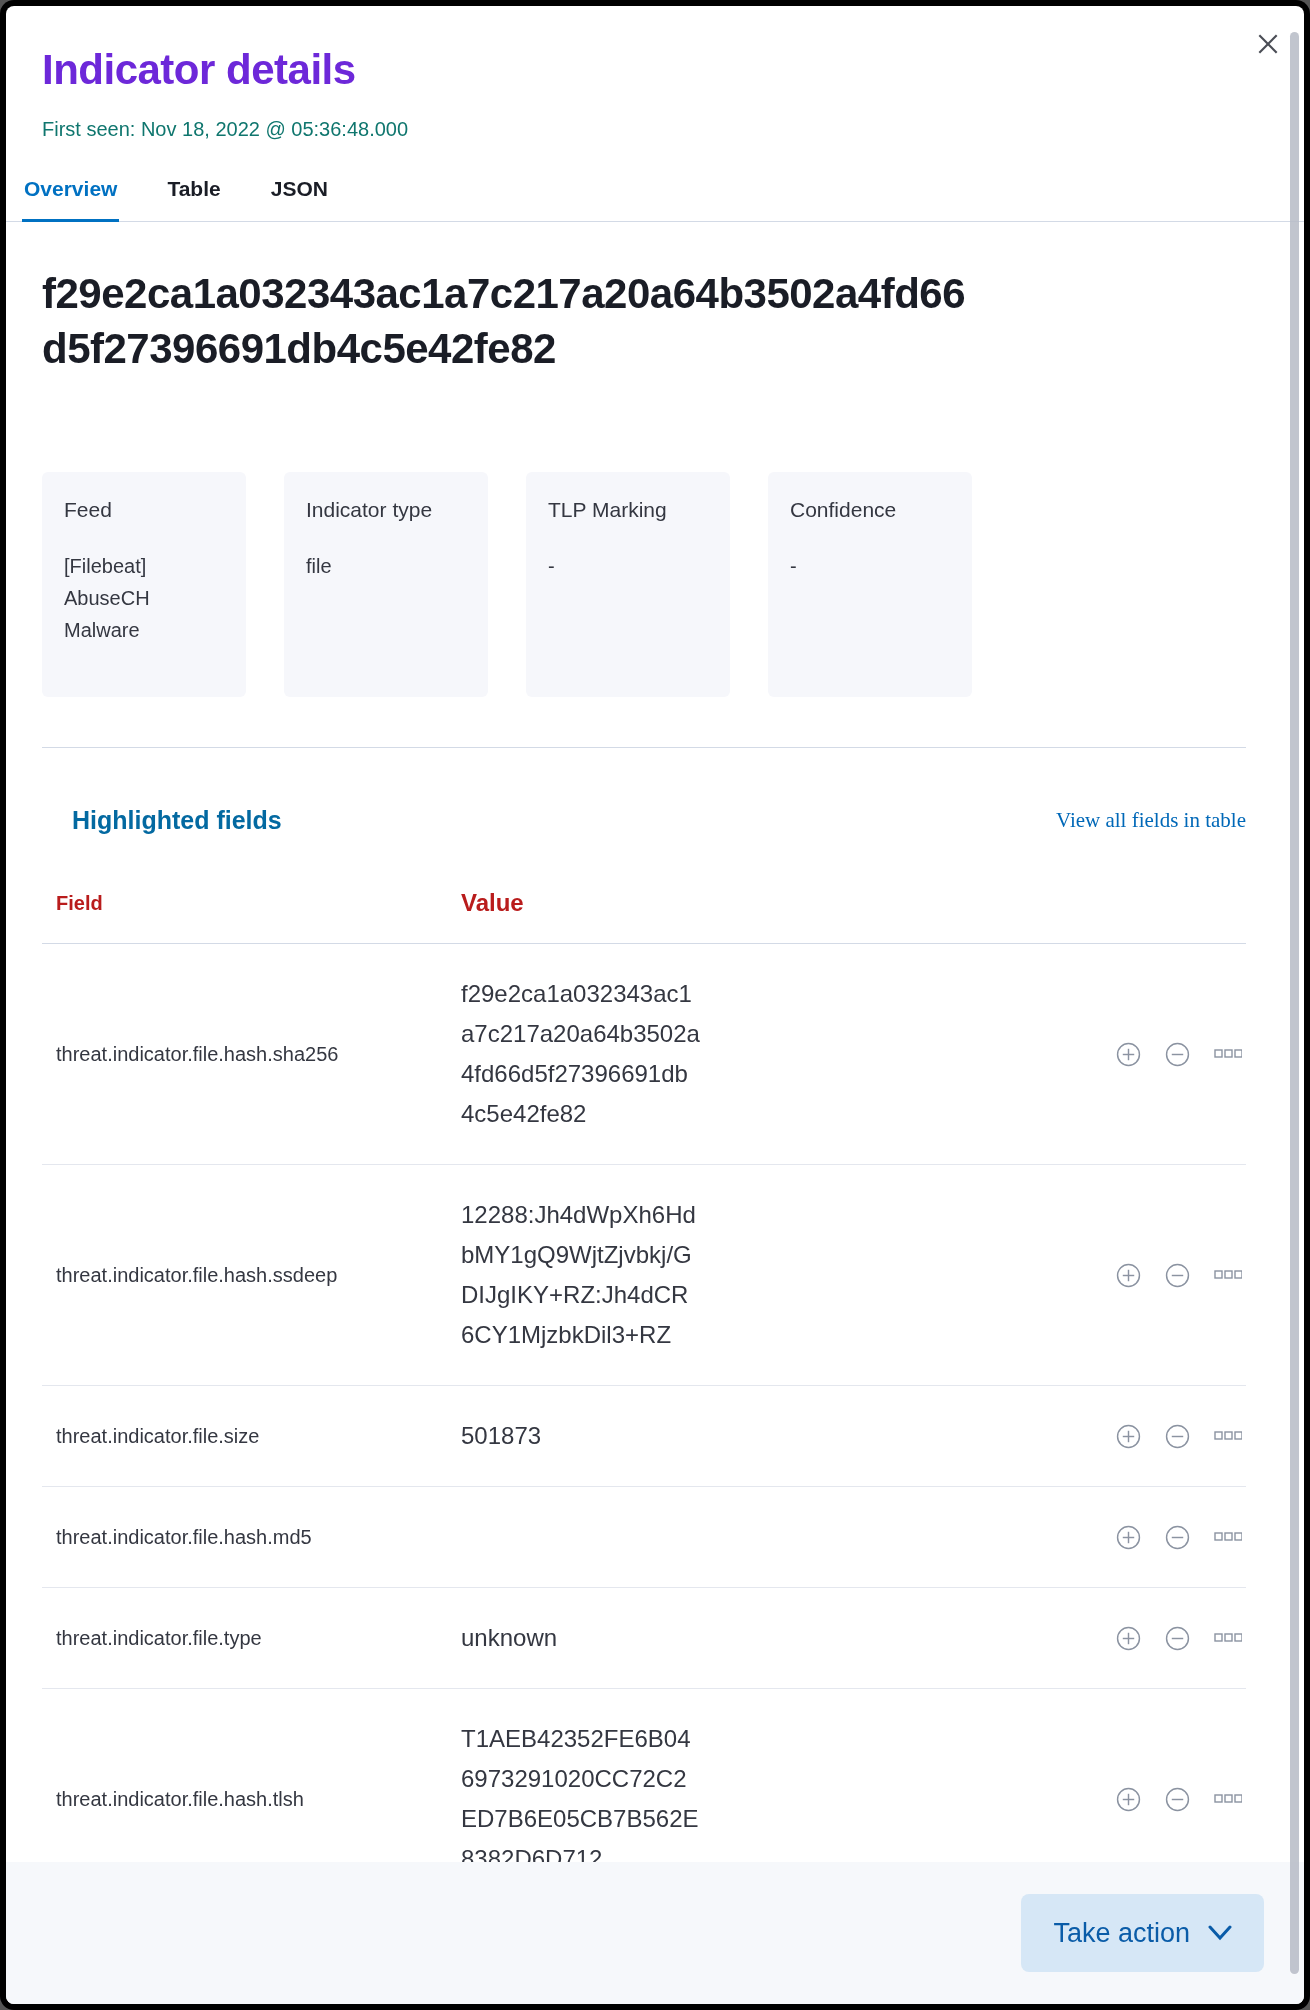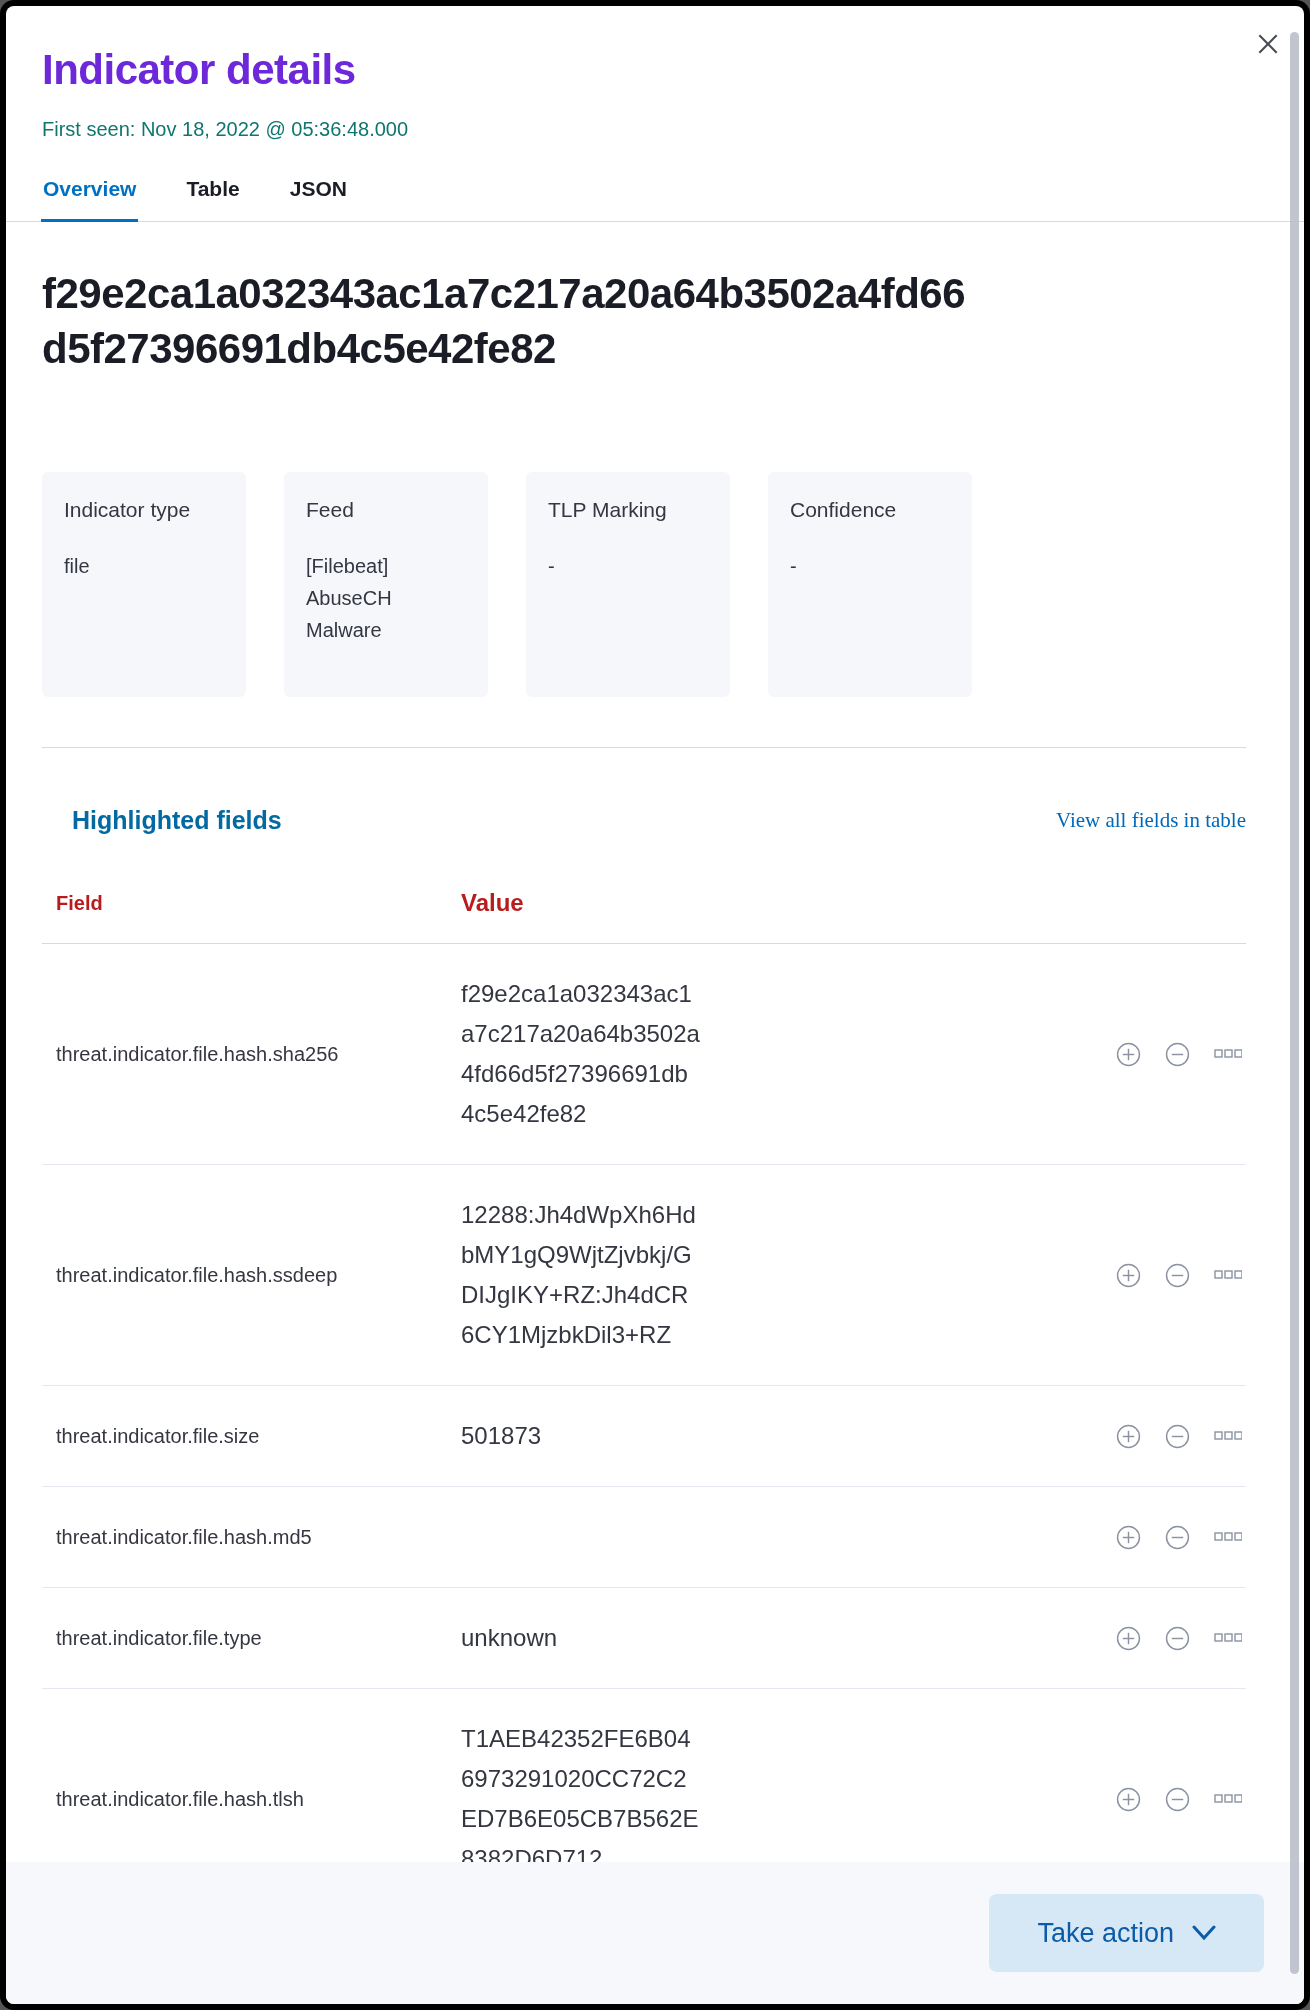--- a/index.html
+++ b/index.html
@@ -24,21 +24,21 @@
   .close-btn svg{ stroke:#4a4d55; }
 
   .header{ padding:38px 36px 0 36px; }
   .page-title{
     font-size:42px; line-height:52px; font-weight:700; color:#6d28d9;
     letter-spacing:-0.5px;
   }
   .first-seen{ margin-top:22px; font-size:20px; color:#0f766e; }
 
   .tabs{
-    display:flex; gap:46px; margin-top:30px; padding:0 35px;
+    display:flex; gap:46px; margin-top:30px; padding:0 16px;
     border-bottom:1px solid #d3dae6;
   }
   .tab{
     font-size:21px; font-weight:700; color:#1a1d26; padding:6px 2px 18px 2px;
     border-bottom:3px solid transparent; margin-bottom:-1px; cursor:pointer;
     background:none; border-top:none; border-left:none; border-right:none;
     font-family:inherit;
   }
   .tab.active{ color:var(--accent,#0071c2); border-bottom-color:var(--accent,#0071c2); }
 
@@ -90,21 +90,21 @@
   .row-actions{ margin-left:auto; display:flex; align-items:center; gap:24px; padding-right:4px; }
   .icon-btn{ background:none; border:none; cursor:pointer; display:flex; align-items:center; padding:0; }
   .icon-btn svg{ stroke:#8b93a1; fill:none; }
 
   
   .footer{
     position:absolute; left:0; right:0; bottom:0; height:142px;
     background:var(--footer_bg,#f6f8fb); z-index:10;
   }
   .take-action-btn{
-    position:absolute; right:40px; top:32px; height:78px; padding:0 48px;
+    position:absolute; right:40px; top:32px; height:78px; padding:0 32px;
     border:none; border-radius:8px; background:var(--button_bg,#d6e7f6);
     color:var(--button_text,#0a5ca8); font-size:27px; font-weight:500;
     font-family:inherit; display:flex; align-items:center; gap:18px; cursor:pointer;
   }
   .take-action-btn svg{ stroke:var(--button_text,#0a5ca8); }
 
   .scrollbar-thumb{
     position:absolute; right:5px; top:26px; bottom:30px; width:9px;
     background:#b6bbc6; border-radius:5px; z-index:20; opacity:0.85;
   }
@@ -134,26 +134,26 @@
       <button class="tab">Table</button>
       <button class="tab">JSON</button>
     </div>
 
     <div class="main">
 
       <h2 class="hash-title">f29e2ca1a032343ac1a7c217a20a64b3502a4fd66d5f27396691db4c5e42fe82</h2>
 
       <div class="cards">
         <div class="card">
+          <div class="card-label">Feed</div>
+          <div class="card-value">[Filebeat] AbuseCH Malware</div>
+        </div>
+        <div class="card">
           <div class="card-label">Indicator type</div>
           <div class="card-value">file</div>
-        </div>
-        <div class="card">
-          <div class="card-label">Feed</div>
-          <div class="card-value">[Filebeat] AbuseCH Malware</div>
         </div>
         <div class="card">
           <div class="card-label">TLP Marking</div>
           <div class="card-value">-</div>
         </div>
         <div class="card">
           <div class="card-label">Confidence</div>
           <div class="card-value">-</div>
         </div>
       </div>

